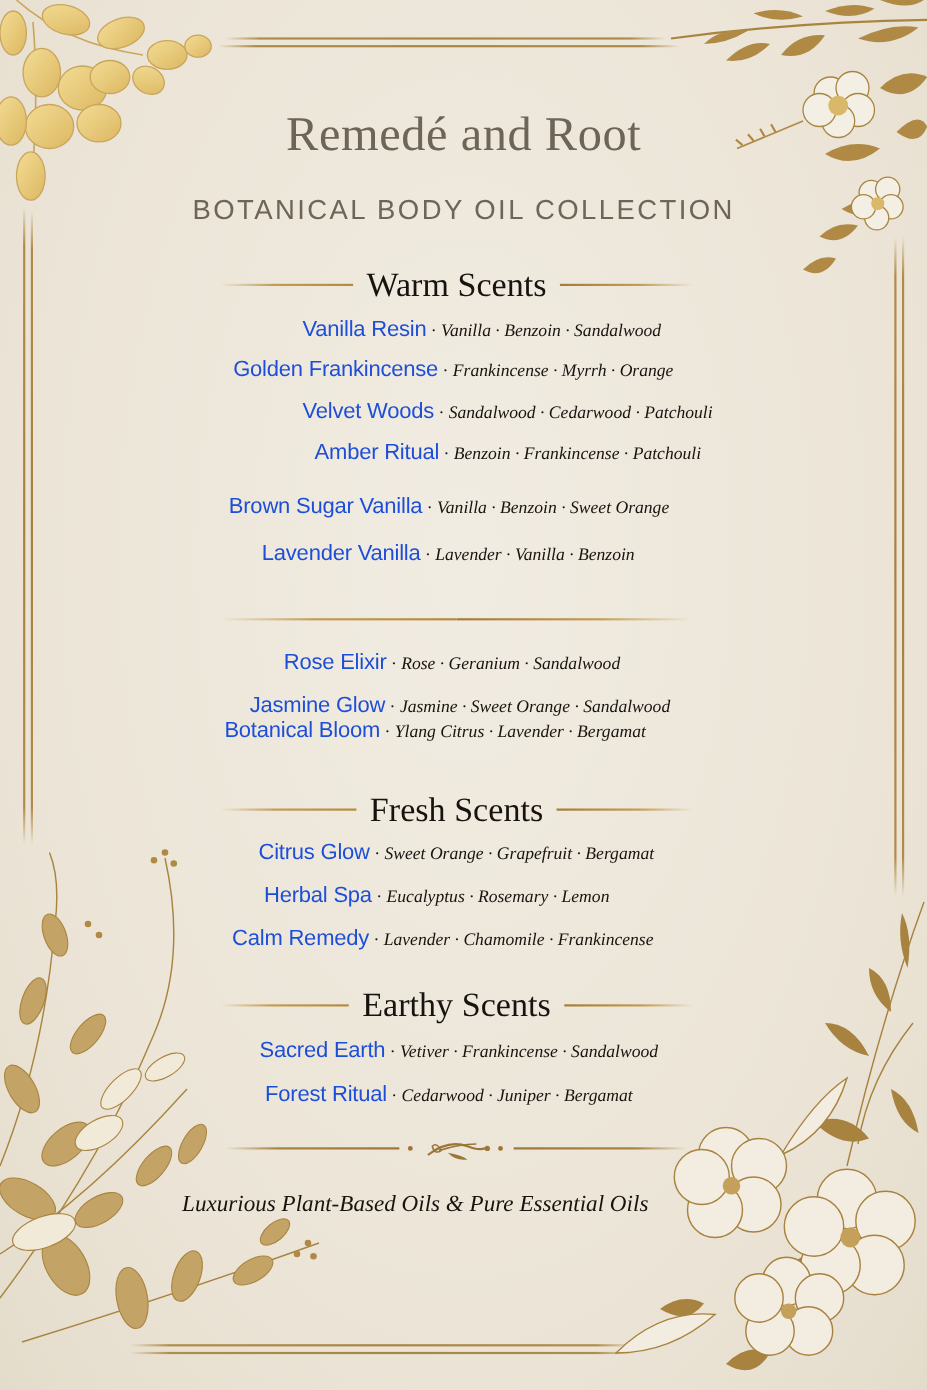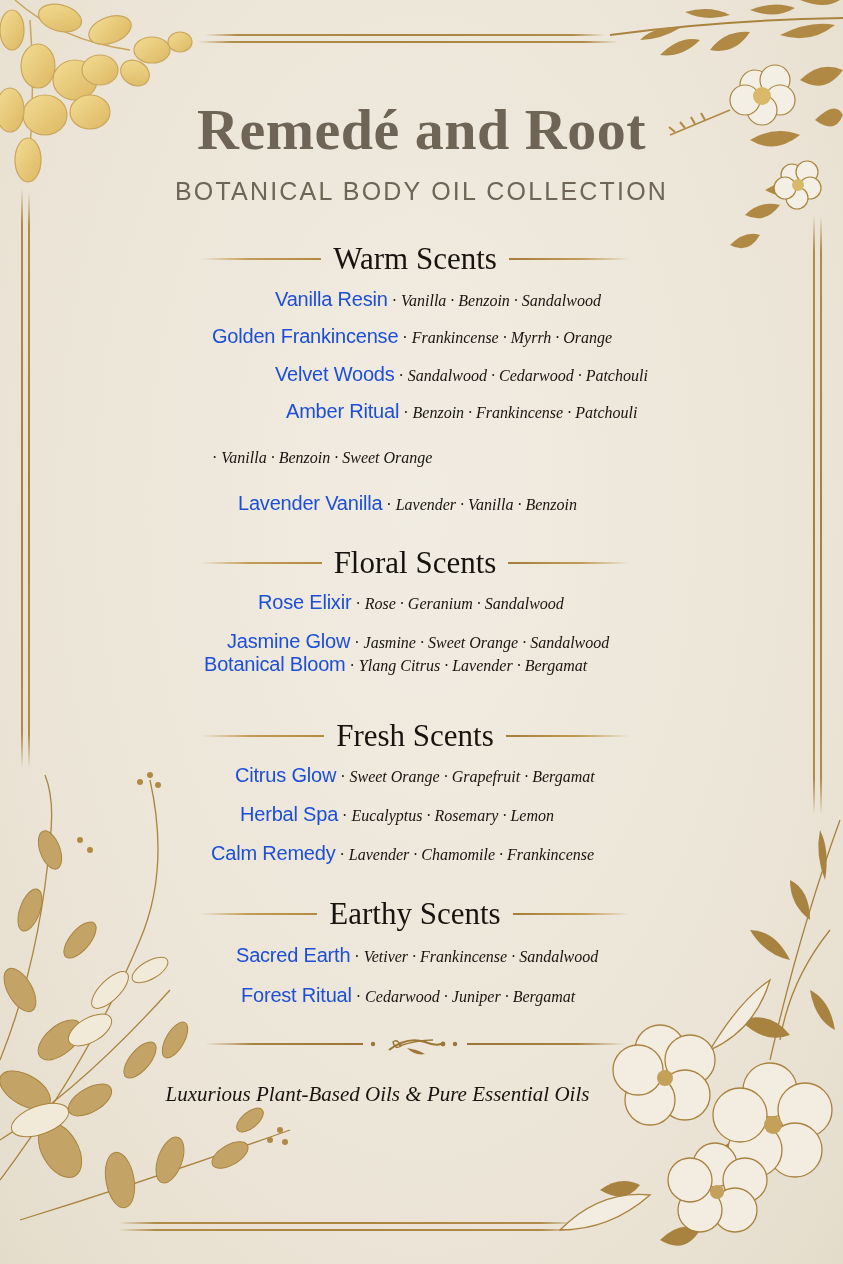--- a/index.html
+++ b/index.html
@@ -24,23 +24,22 @@
   .bot2 { left: 118px; top: 1229px; width: 460px; height: 1.5px; }
   .left1 { left: 21px; top: 188px; width: 1.5px; height: 580px; }
   .left2 { left: 28px; top: 192px; width: 1.5px; height: 576px; }
   .right1 { left: 813px; top: 215px; width: 1.5px; height: 600px; }
   .right2 { left: 820px; top: 215px; width: 1.5px; height: 600px; }
 
   .deco { position: absolute; }
 
   .header { position: absolute; left: 0; width: 843px; text-align: center; }
   .brand-title {
-    top: 96px; font-size: 58px; color: #6e6556; letter-spacing: 0.5px;
+    top: 96px; font-size: 44px; color: #6e6556; letter-spacing: 0.5px;
     font-family: "Liberation Serif", "DejaVu Serif", serif;
-    font-weight: bold;
   }
   .brand-sub {
     top: 177px; font-size: 25px; color: #6e6556; letter-spacing: 2.2px;
     font-family: Liberation Sans, sans-serif;
   }
 
   .section-head {
     position: absolute; left: 200px; width: 430px; height: 40px;
     display: flex; align-items: center; justify-content: center;
   }
@@ -261,32 +260,32 @@
   <span class="name">Velvet Woods</span>
     <span class="sep">·</span>
     <span class="notes">Sandalwood · Cedarwood · Patchouli</span>
 </div>
 <div class="item" style="left:286px;top:400px">
   <span class="name">Amber Ritual</span>
     <span class="sep">·</span>
     <span class="notes">Benzoin · Frankincense · Patchouli</span>
 </div>
 <div class="item" style="left:208px;top:449px">
+  <span class="name">Brown Sugar Vanilla</span>
     <span class="sep">·</span>
     <span class="notes">Vanilla · Benzoin · Sweet Orange</span>
 </div>
 <div class="item" style="left:238px;top:492px">
   <span class="name">Lavender Vanilla</span>
     <span class="sep">·</span>
     <span class="notes">Lavender · Vanilla · Benzoin</span>
 </div>
 
 <div class="section-head" style="top:543px">
   <span class="rule"></span>
-  <span class="title">Floral Scents</span>
   <span class="rule r"></span>
 </div>
 <div class="item" style="left:258px;top:591px">
   <span class="name">Rose Elixir</span>
     <span class="sep">·</span>
     <span class="notes">Rose · Geranium · Sandalwood</span>
 </div>
 <div class="item" style="left:227px;top:630px">
   <span class="name">Jasmine Glow</span>
     <span class="sep">·</span>

